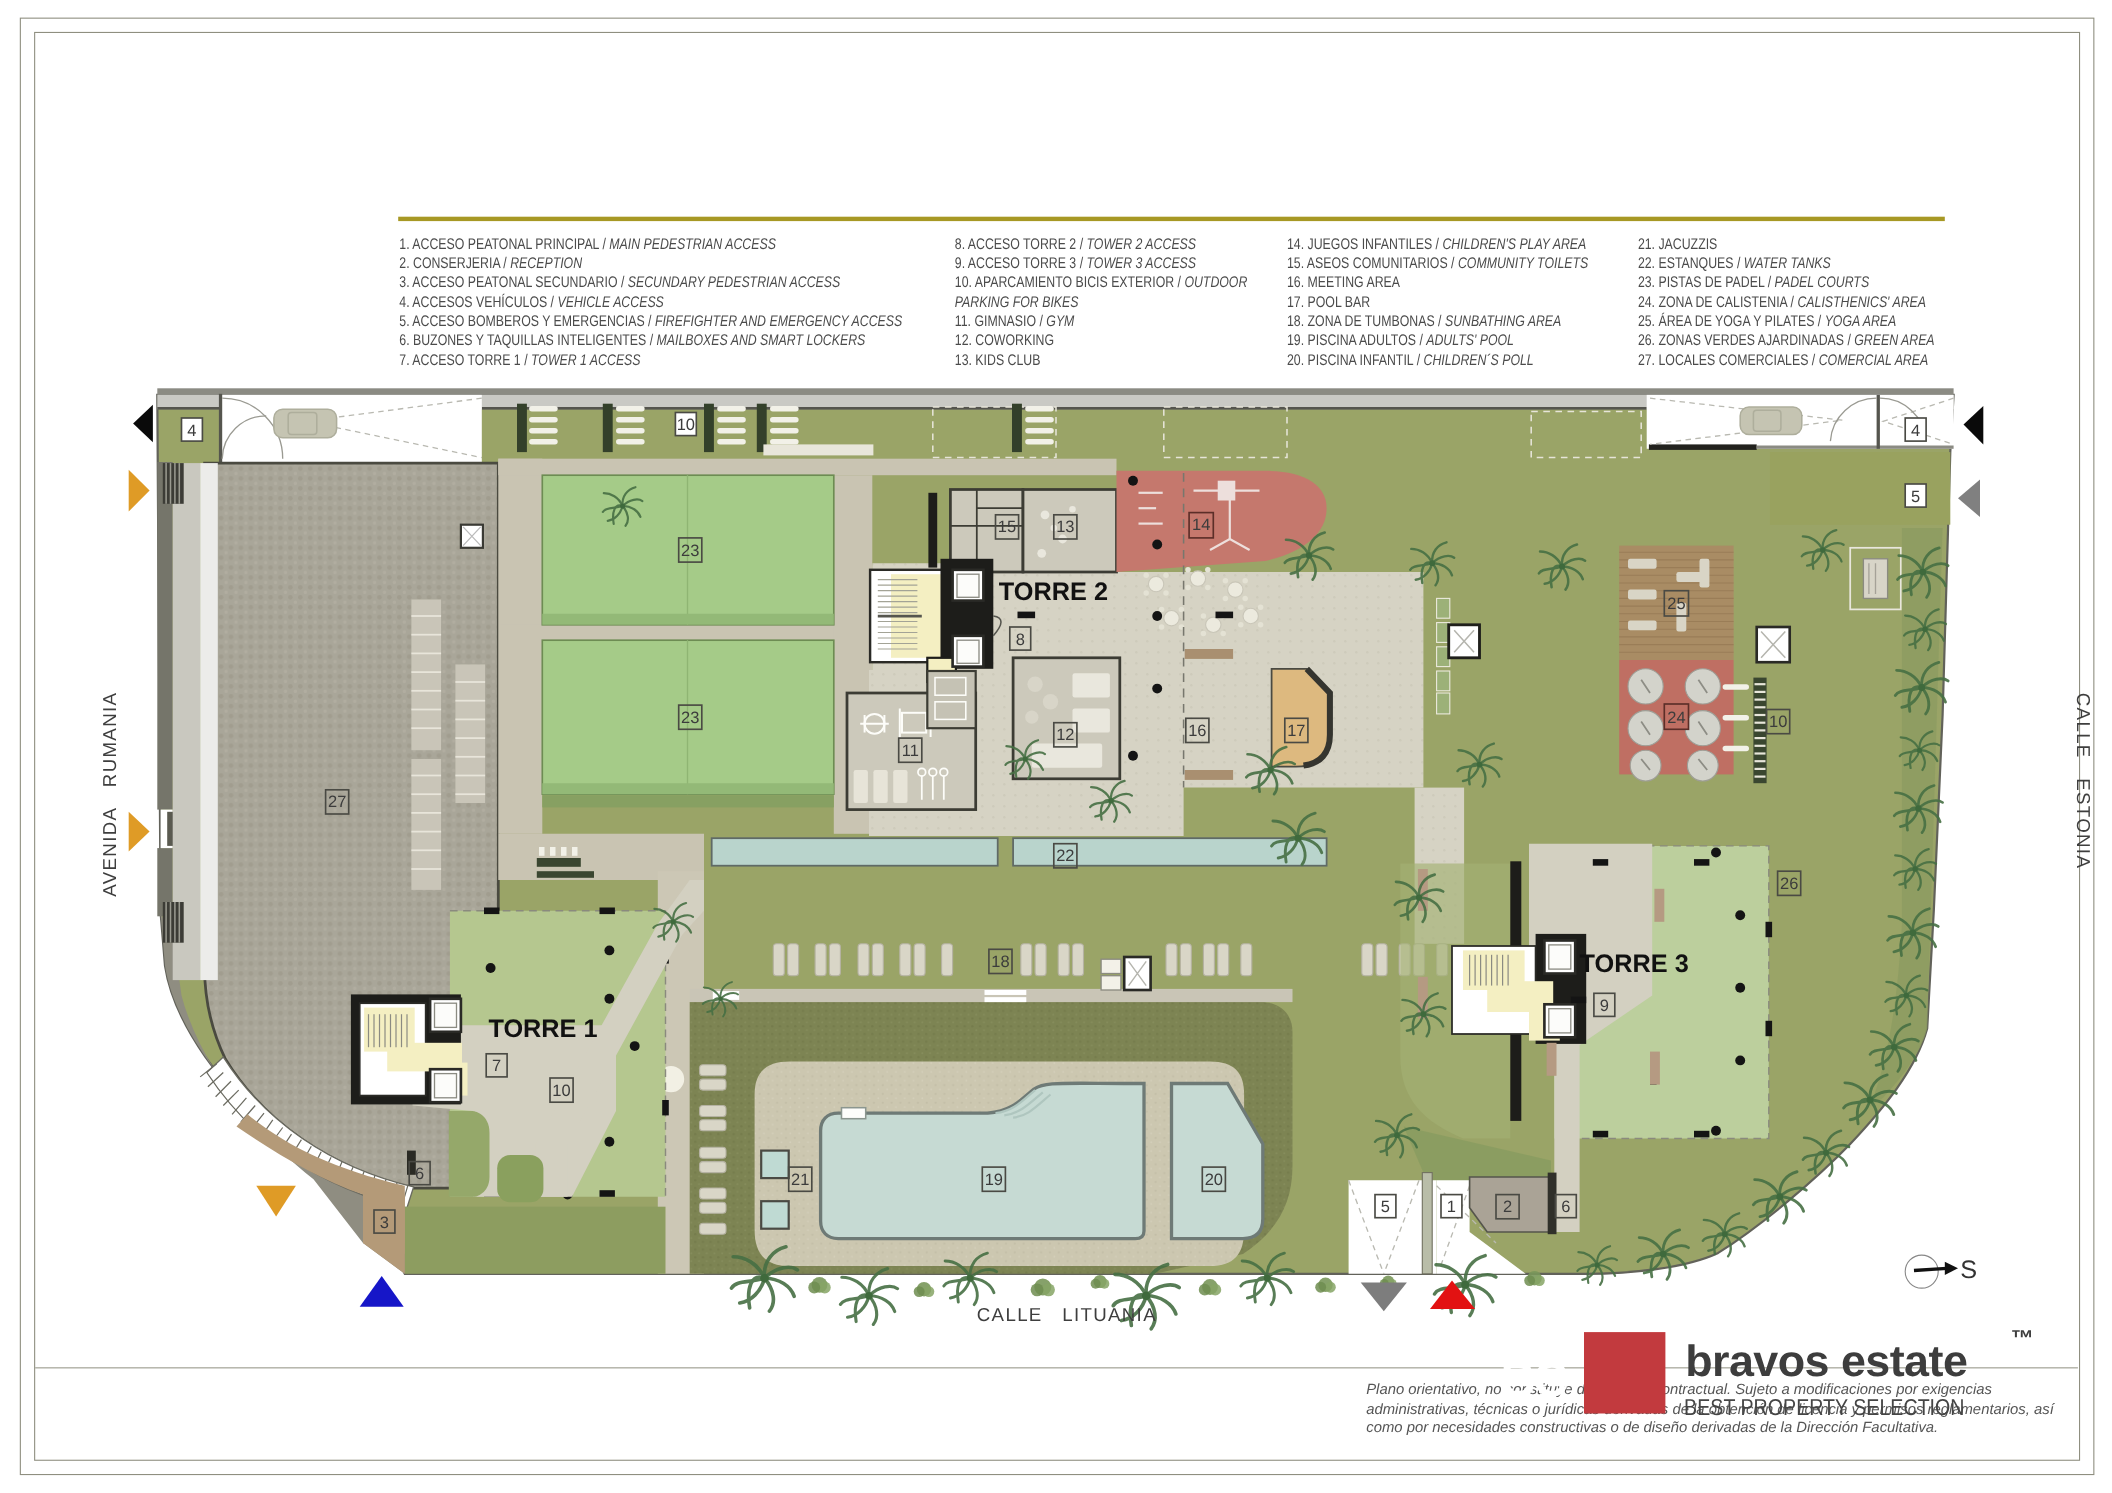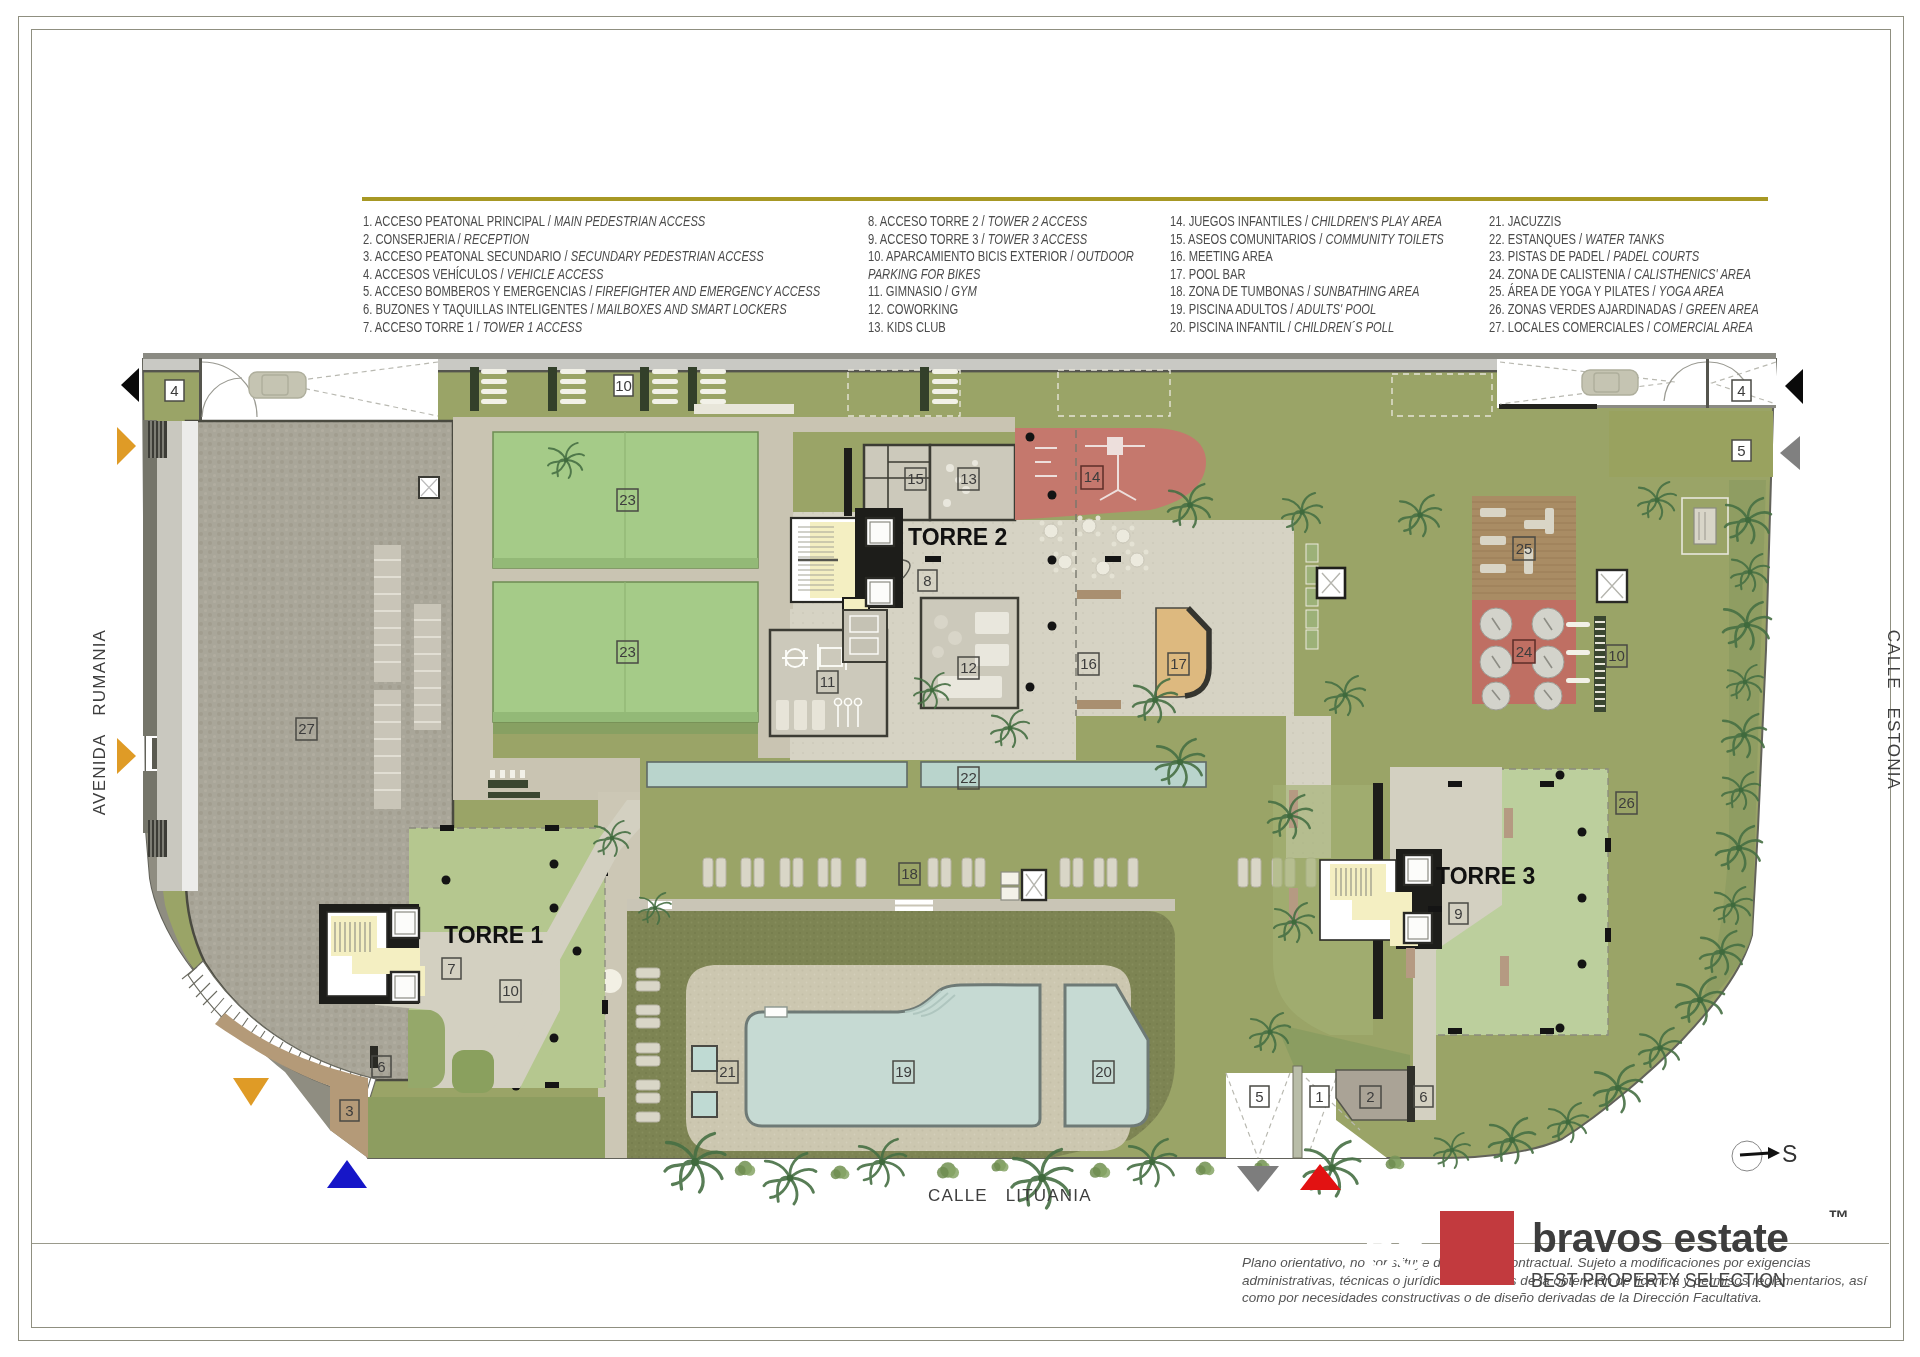--- a/index.html
+++ b/index.html
@@ -1002,21 +1002,21 @@
 
 <path d="M1237,1166 L1279,1166 L1258,1192 Z" fill="#7d7d7d"></path>
 
 <path d="M1320,1190 L1300,1190 L1320,1164 L1341,1190 Z" fill="#e21212"></path>
 </svg>
 
 <div class="abs street" style="left:-50px;top:712px;width:300px;transform:rotate(-90deg);transform-origin:center;text-align:center;">AVENIDA&nbsp;&nbsp;&nbsp;RUMANIA</div>
 
 <div class="abs street" style="left:1743px;top:700px;width:300px;transform:rotate(90deg);transform-origin:center;text-align:center;">CALLE&nbsp;&nbsp;&nbsp;ESTONIA</div>
 
-<div class="abs street" style="left:888px;top:1186px;margin-left:40px;">CALLE&nbsp;&nbsp;&nbsp;LITUANIA</div>
+<div class="abs street" style="left:888px;top:1186px;">CALLE&nbsp;&nbsp;&nbsp;LITUANIA</div>
 
 <div class="abs" style="left:32px;top:1243px;width:1857px;height:1px;background:#9a9a8c;"></div>
 
 <div class="abs" style="left:1242px;top:1254px;font-style:italic;font-size:13.5px;line-height:17.5px;color:#555;white-space:nowrap;">
 Plano orientativo, no constituye documento contractual. Sujeto a modificaciones por exigencias<br>
 administrativas, técnicas o jurídicas derivadas de la obtención de licencia y permisos reglamentarios, así<br>
 como por necesidades constructivas o de diseño derivadas de la Dirección Facultativa.
 </div>
 
 <div class="abs" style="left:1440px;top:1211px;width:74px;height:74px;background:#c23a3e;"></div>

